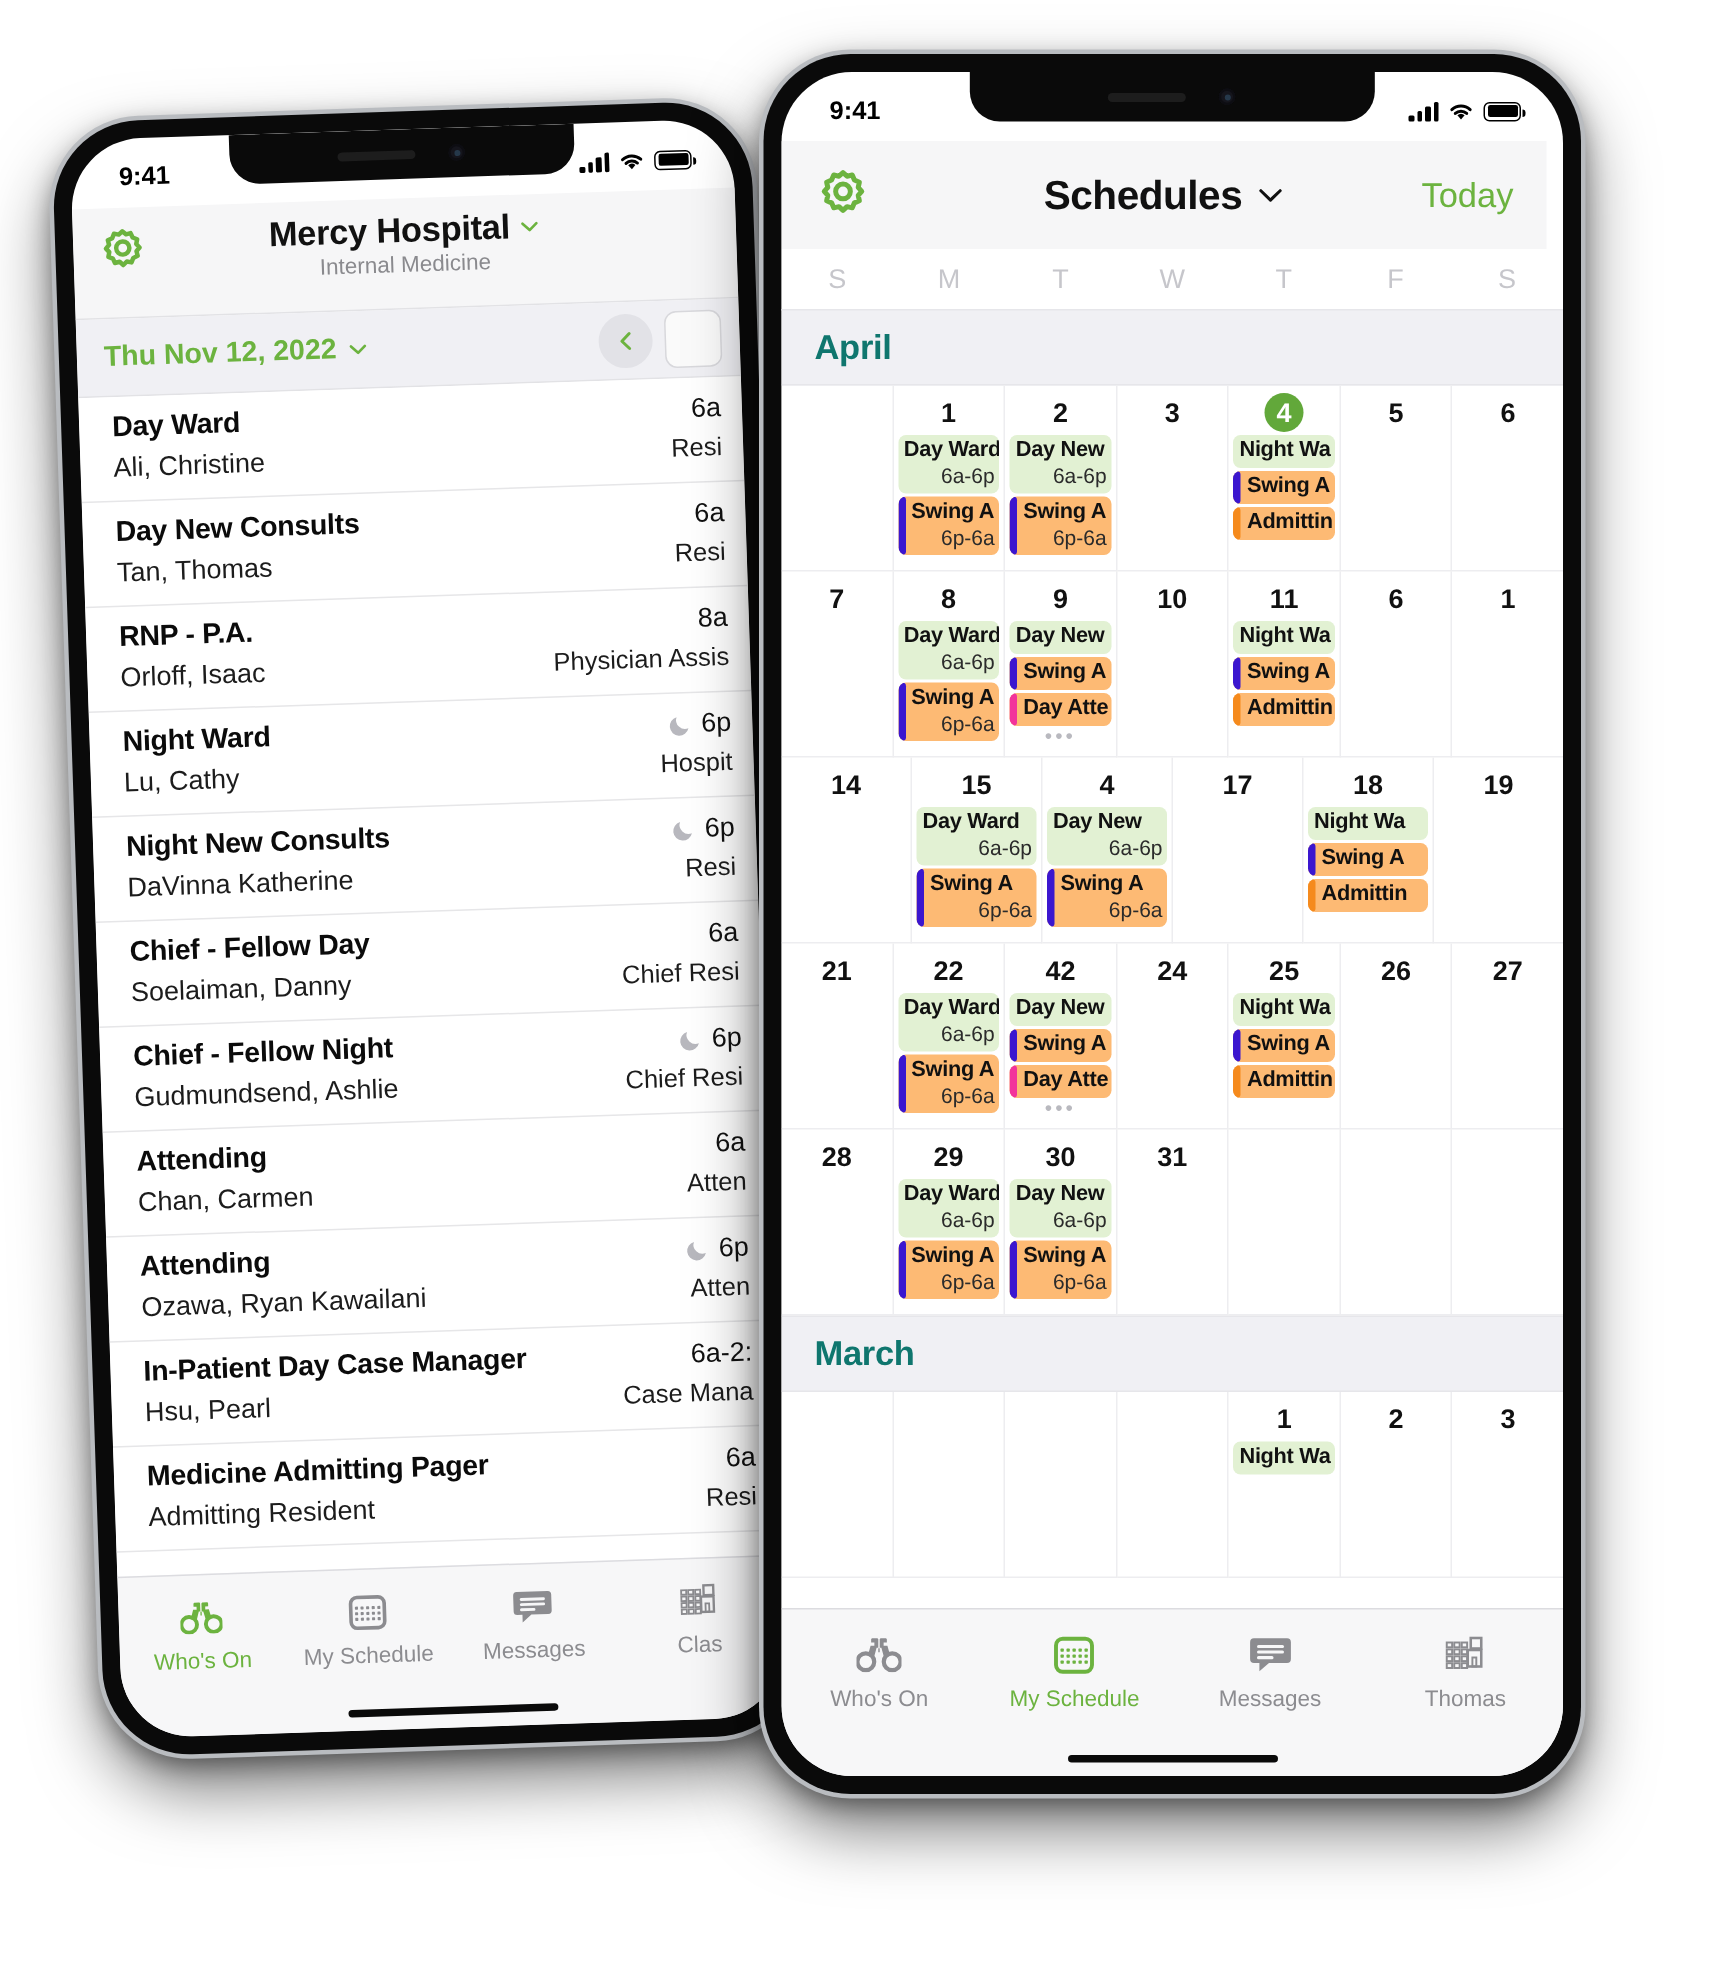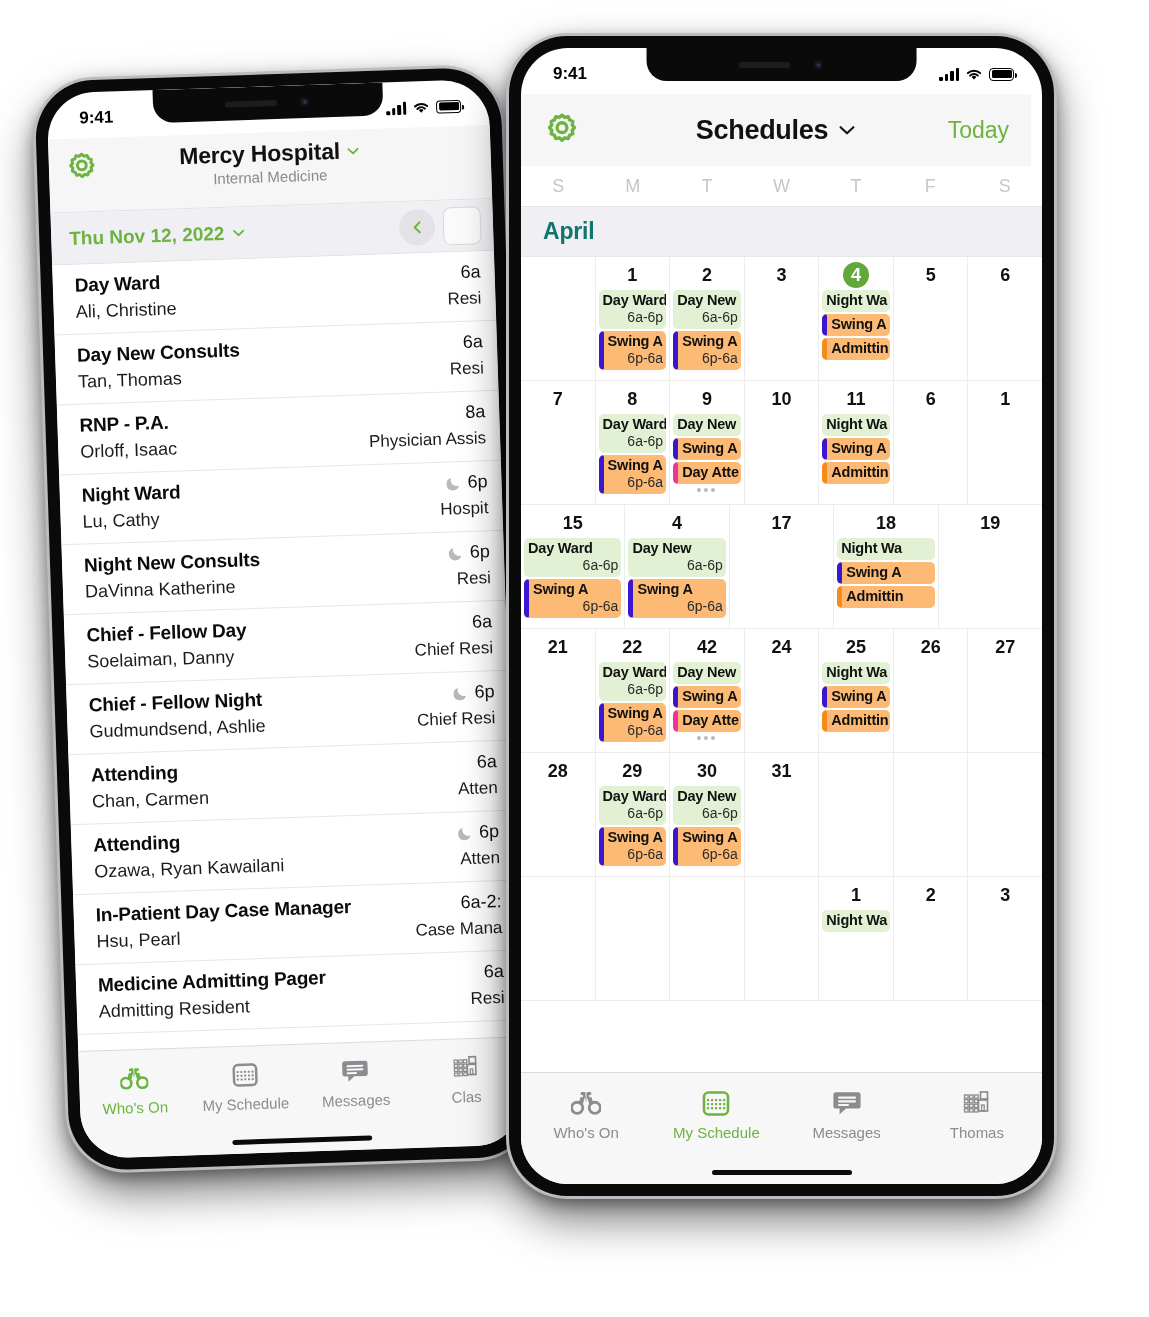--- a/index.html
+++ b/index.html
@@ -634,20 +634,23 @@
             </div>
             <div class="cell">
               <div class="dnum">6</div>
             </div>
             <div class="cell">
               <div class="dnum">1</div>
             </div>
           </div>
           <div class="week">
             <div class="cell">
+              <div class="dnum">14</div>
+            </div>
+            <div class="cell">
               <div class="dnum">15</div>
               <div class="chip green">
                    <div class="ttl">Day Ward</div>
                 <div class="tm">6a-6p</div>
                  </div>
               <div class="chip grey">
                 <span class="bar" style="background:#3b16cf"></span>
                    <div class="ttl">Swing A</div>
                 <div class="tm">6p-6a</div>
                  </div>
@@ -774,20 +777,21 @@
             <div class="cell">
               <div class="dnum"></div>
             </div>
             <div class="cell">
               <div class="dnum"></div>
             </div>
             <div class="cell">
               <div class="dnum"></div>
             </div>
           </div>
+          <div class="mon-head">March</div>
           <div class="week">
             <div class="cell">
               <div class="dnum"></div>
             </div>
             <div class="cell">
               <div class="dnum"></div>
             </div>
             <div class="cell">
               <div class="dnum"></div>
             </div>

